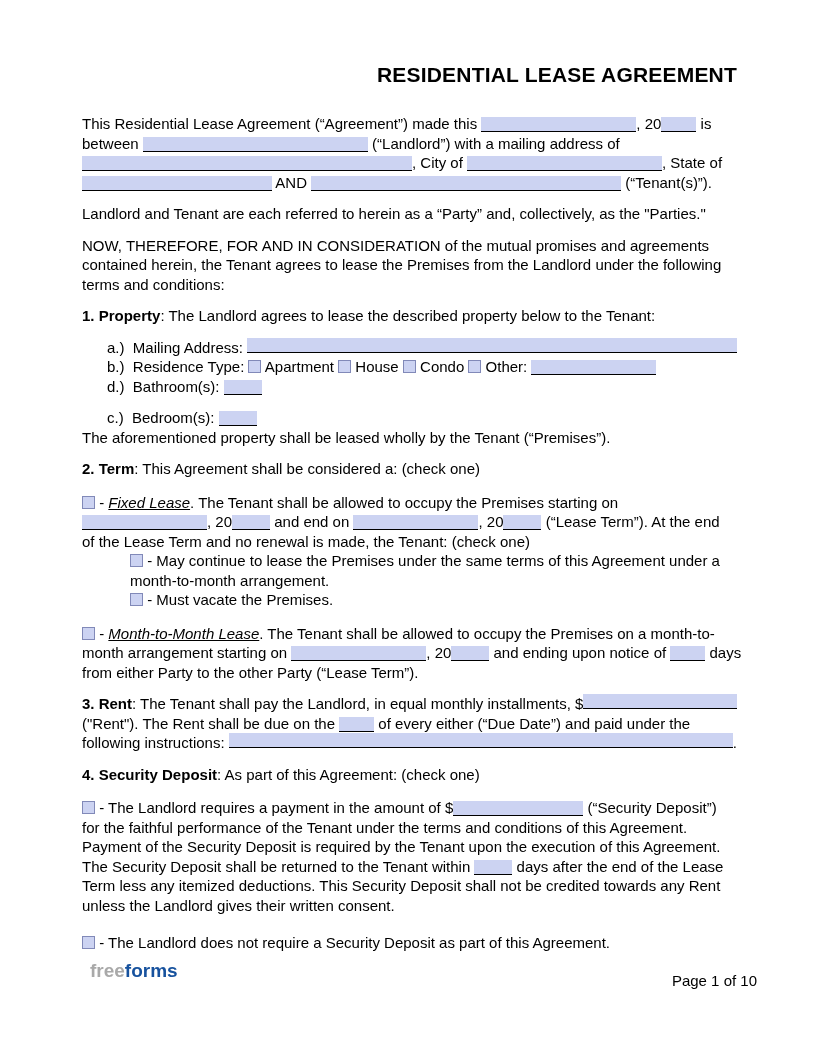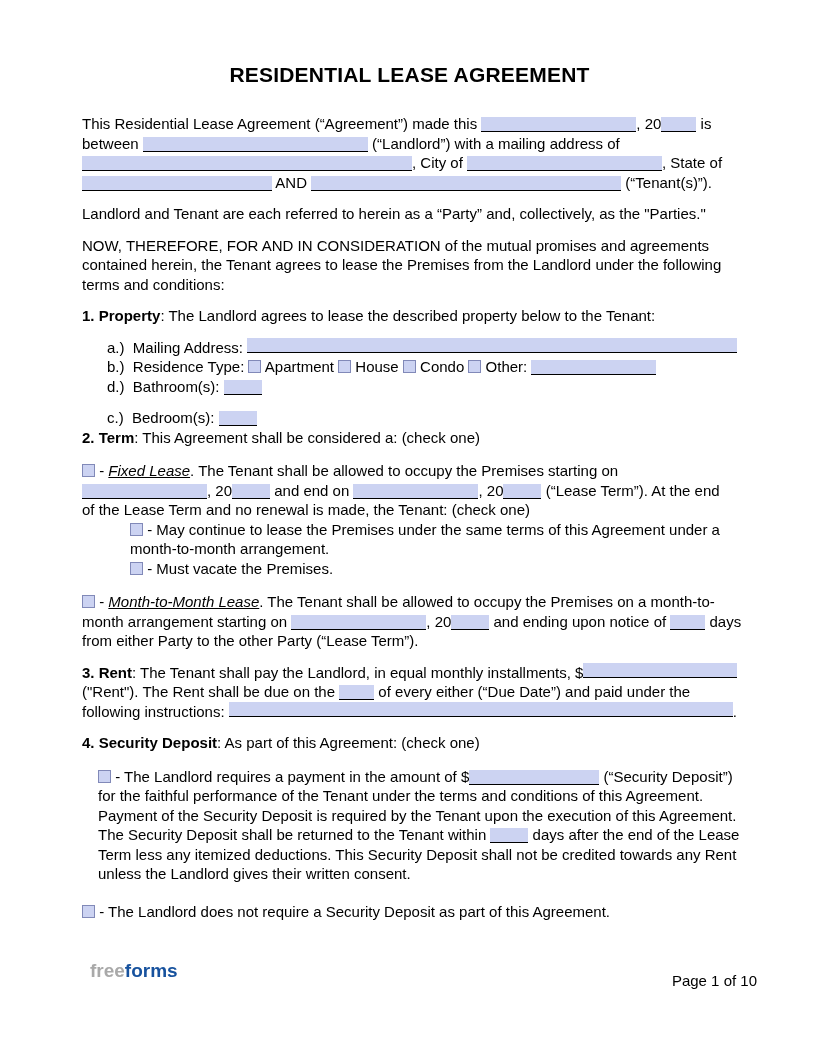--- a/index.html
+++ b/index.html
@@ -13,21 +13,21 @@
   .page{
     position:relative;
     width:819px;height:1044px;
     background:#ffffff;
     font-family:"Liberation Sans",sans-serif;
     font-size:15px;line-height:19.5px;color:#000;
     overflow:hidden;
   }
   .content{position:absolute;left:82px;top:63px;width:655px;}
   .doc-title{
-    text-align:center;font-size:21px;font-weight:bold;line-height:24px;
+    text-align:right;font-size:21px;font-weight:bold;line-height:24px;
     margin:0 0 27px 0;letter-spacing:0.2px;
   }
   .block{margin:0;}
   .line{white-space:pre;}
   .line.flexline{display:flex;align-items:baseline;justify-content:center;}
   .seg-t{white-space:pre;}
   .seg-b{font-weight:bold;white-space:pre;}
   .seg-iu{font-style:italic;text-decoration:underline;white-space:pre;}
   .field{
     display:inline-block;height:14px;
@@ -79,20 +79,23 @@
         </div>
         <div class="block" style="padding-left: 25px; margin-bottom: 0px;">
           <div class="line"><span class="seg-t">b.)  Residence Type: </span><span class="checkbox"></span><span class="seg-t"> Apartment </span><span class="checkbox"></span><span class="seg-t"> House </span><span class="checkbox"></span><span class="seg-t"> Condo </span><span class="checkbox"></span><span class="seg-t"> Other: </span><span class="field" style="width: 125px;"></span></div>
         </div>
         <div class="block" style="padding-left: 25px; margin-bottom: 12px;">
           <div class="line"><span class="seg-t">d.)  Bathroom(s): </span><span class="field" style="width: 38px;"></span></div>
         </div>
         <div class="block" style="padding-left: 25px; margin-bottom: 0px;">
           <div class="line"><span class="seg-t">c.)  Bedroom(s): </span><span class="field" style="width: 38px;"></span></div>
         </div>
+        <div class="block" style="margin-bottom: 12px;">
+          <div class="line"><span class="seg-t">The aforementioned property shall be leased wholly by the Tenant (“Premises”).</span></div>
+        </div>
         <div class="block" style="margin-bottom: 14px;">
           <div class="line"><span class="seg-b">2. Term</span><span class="seg-t">: This Agreement shall be considered a: (check one)</span></div>
         </div>
         <div class="block" style="margin-bottom: 0px;">
           <div class="line"><span class="checkbox"></span><span class="seg-t"> - </span><span class="seg-iu">Fixed Lease</span><span class="seg-t">. The Tenant shall be allowed to occupy the Premises starting on</span></div>
           <div class="line"><span class="field" style="width: 125px;"></span><span class="seg-t">, 20</span><span class="field" style="width: 38px;"></span><span class="seg-t"> and end on </span><span class="field" style="width: 125px;"></span><span class="seg-t">, 20</span><span class="field" style="width: 38px;"></span><span class="seg-t"> (“Lease Term”). At the end</span></div>
           <div class="line"><span class="seg-t">of the Lease Term and no renewal is made, the Tenant: (check one)</span></div>
         </div>
         <div class="block" style="padding-left: 48px; margin-bottom: 0px;">
           <div class="line"><span class="checkbox"></span><span class="seg-t"> - May continue to lease the Premises under the same terms of this Agreement under a</span></div>
@@ -107,21 +110,21 @@
           <div class="line"><span class="seg-t">from either Party to the other Party (“Lease Term”).</span></div>
         </div>
         <div class="block" style="margin-bottom: 12px;">
           <div class="line flexline"><span class="seg-b">3. Rent</span><span class="seg-t">: The Tenant shall pay the Landlord, in equal monthly installments, $</span><span class="field stretch"></span></div>
           <div class="line"><span class="seg-t">("Rent"). The Rent shall be due on the </span><span class="field" style="width: 35px;"></span><span class="seg-t"> of every either (“Due Date”) and paid under the</span></div>
           <div class="line flexline"><span class="seg-t">following instructions: </span><span class="field stretch"></span><span class="seg-t">.</span></div>
         </div>
         <div class="block" style="margin-bottom: 14px;">
           <div class="line"><span class="seg-b">4. Security Deposit</span><span class="seg-t">: As part of this Agreement: (check one)</span></div>
         </div>
-        <div class="block" style="margin-bottom: 18px; margin-left: 16px;">
+        <div class="block" style="margin-bottom: 18px;">
           <div class="line"><span class="checkbox"></span><span class="seg-t"> - The Landlord requires a payment in the amount of $</span><span class="field" style="width: 130px;"></span><span class="seg-t"> (“Security Deposit”)</span></div>
           <div class="line"><span class="seg-t">for the faithful performance of the Tenant under the terms and conditions of this Agreement.</span></div>
           <div class="line"><span class="seg-t">Payment of the Security Deposit is required by the Tenant upon the execution of this Agreement.</span></div>
           <div class="line"><span class="seg-t">The Security Deposit shall be returned to the Tenant within </span><span class="field" style="width: 38px;"></span><span class="seg-t"> days after the end of the Lease</span></div>
           <div class="line"><span class="seg-t">Term less any itemized deductions. This Security Deposit shall not be credited towards any Rent</span></div>
           <div class="line"><span class="seg-t">unless the Landlord gives their written consent.</span></div>
         </div>
         <div class="block" style="margin-bottom: 0px;">
           <div class="line"><span class="checkbox"></span><span class="seg-t"> - The Landlord does not require a Security Deposit as part of this Agreement.</span></div>
         </div>

